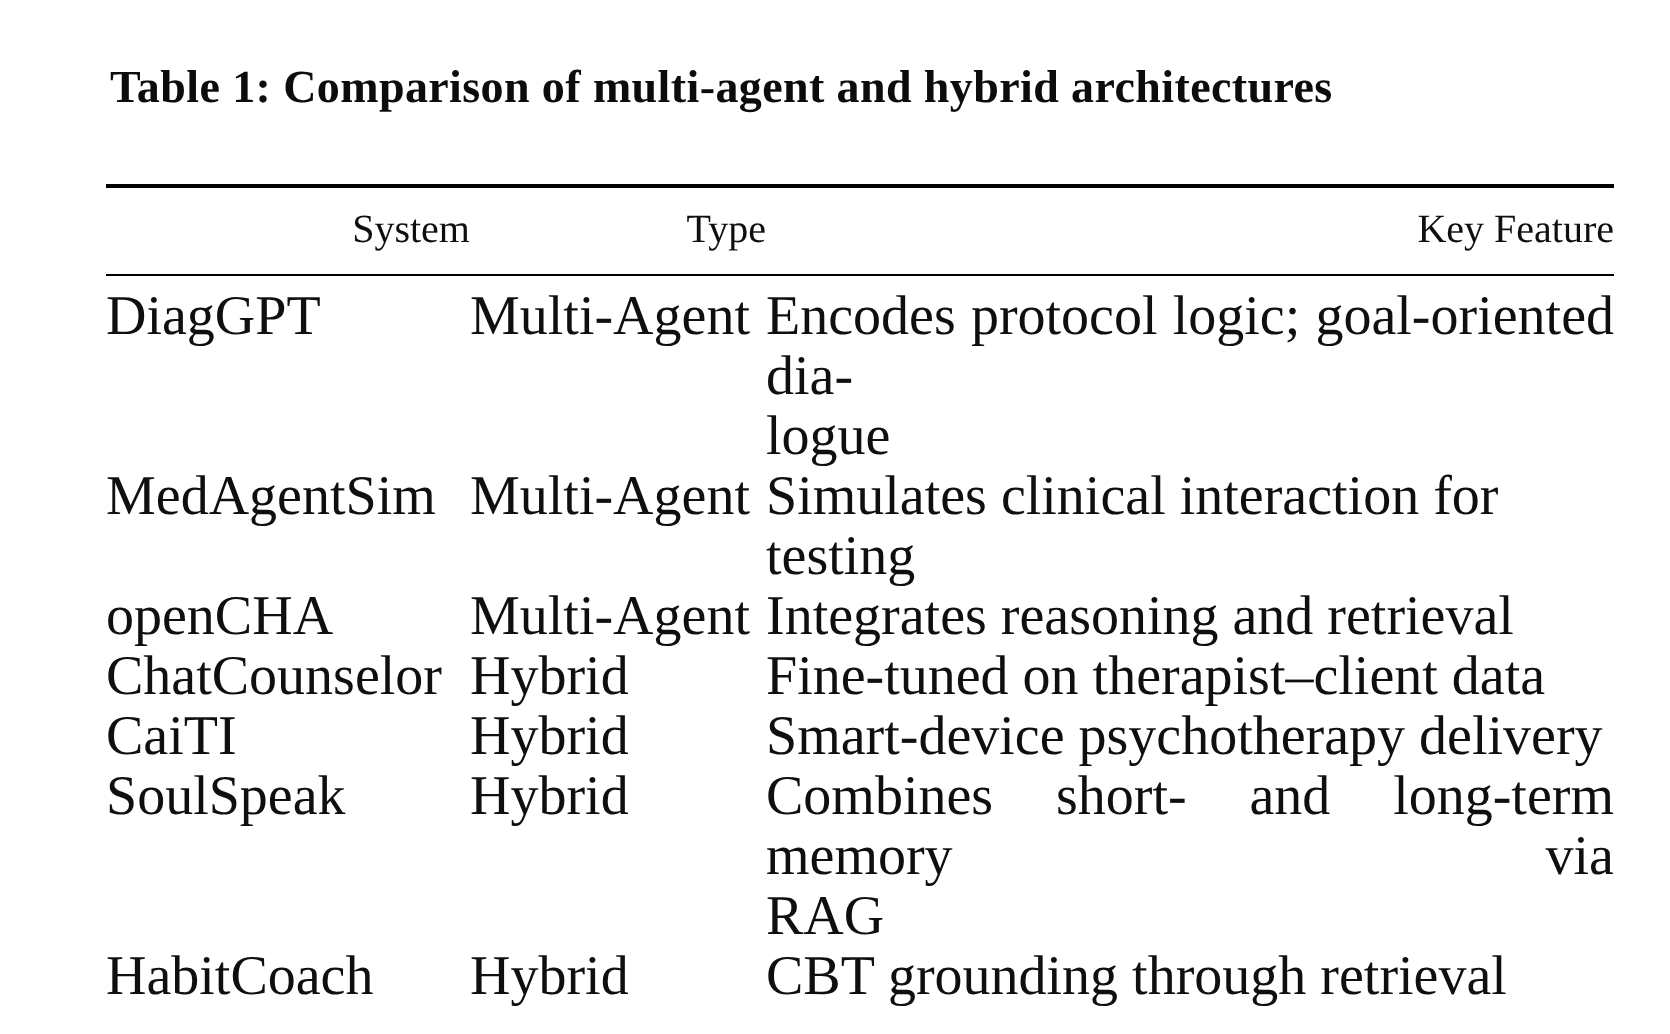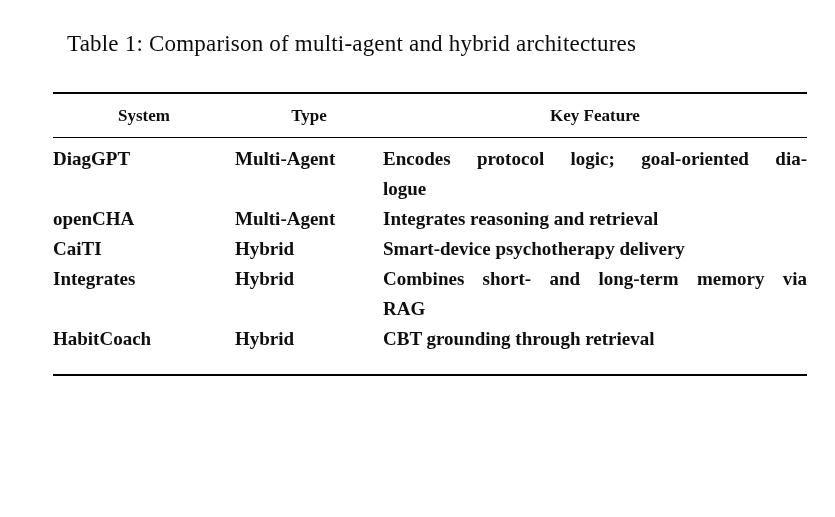--- a/index.html
+++ b/index.html
@@ -14,54 +14,53 @@
     color: #0f0f0f;
     font-family: "Liberation Serif", serif;
   }
   .page {
     padding: 24px 28px 0 53px;
     box-sizing: border-box;
     width: 835px;
     height: 517px;
   }
   .caption {
-    font-weight: 400;
+    font-weight: 700;
     font-size: 23px;
     line-height: 40px;
     letter-spacing: 0.2px;
-    margin-left: 14px;
+    margin-left: 2px;
     color: #0c0c0c;
   }
   .cap-line {
     display: block;
     white-space: nowrap;
   }
   table.cmp {
     margin-top: 28px;
     width: 754px;
     border-collapse: collapse;
     table-layout: fixed;
     border-top: 2.5px solid #000000;
     border-bottom: 2.5px solid #000000;
   }
   table.cmp th {
-    font-weight: 700;
-    text-align: center;
-    font-size: 17px;
+    font-weight: 400;
+    text-align: right;
+    font-size: 20px;
     height: 43px;
     vertical-align: middle;
     border-bottom: 1.6px solid #000000;
     padding: 0;
   }
   table.cmp td {
     padding: 0;
     vertical-align: top;
-    font-size: 19px;
+    font-size: 28px;
     line-height: 30px;
-    font-weight: bold;
   }
   table.cmp tbody tr:first-child td { padding-top: 6px; }
   table.cmp tbody tr:last-child td { padding-bottom: 20px; }
   .feature-line { display: block; }
   .feature-line.justified {
     text-align: justify;
     text-align-last: justify;
   }
 </style>
 </head>
@@ -89,35 +88,49 @@
     <tbody id="tbody">
         <tr>
           <td>DiagGPT</td>
           <td>Multi-Agent</td>
           <td>
             <div class="feature-line justified">Encodes protocol logic; goal-oriented dia-</div>
             <div class="feature-line">logue</div>
           </td>
         </tr>
         <tr>
+          <td>MedAgentSim</td>
+          <td>Multi-Agent</td>
+          <td>
+            <div class="feature-line">Simulates clinical interaction for testing</div>
+          </td>
+        </tr>
+        <tr>
           <td>openCHA</td>
           <td>Multi-Agent</td>
           <td>
             <div class="feature-line">Integrates reasoning and retrieval</div>
+          </td>
+        </tr>
+        <tr>
+          <td>ChatCounselor</td>
+          <td>Hybrid</td>
+          <td>
+            <div class="feature-line">Fine-tuned on therapist–client data</div>
           </td>
         </tr>
         <tr>
           <td>CaiTI</td>
           <td>Hybrid</td>
           <td>
             <div class="feature-line">Smart-device psychotherapy delivery</div>
           </td>
         </tr>
         <tr>
-          <td>Integrates</td>
+          <td>SoulSpeak</td>
           <td>Hybrid</td>
           <td>
             <div class="feature-line justified">Combines short- and long-term memory via</div>
             <div class="feature-line">RAG</div>
           </td>
         </tr>
         <tr>
           <td>HabitCoach</td>
           <td>Hybrid</td>
           <td>

